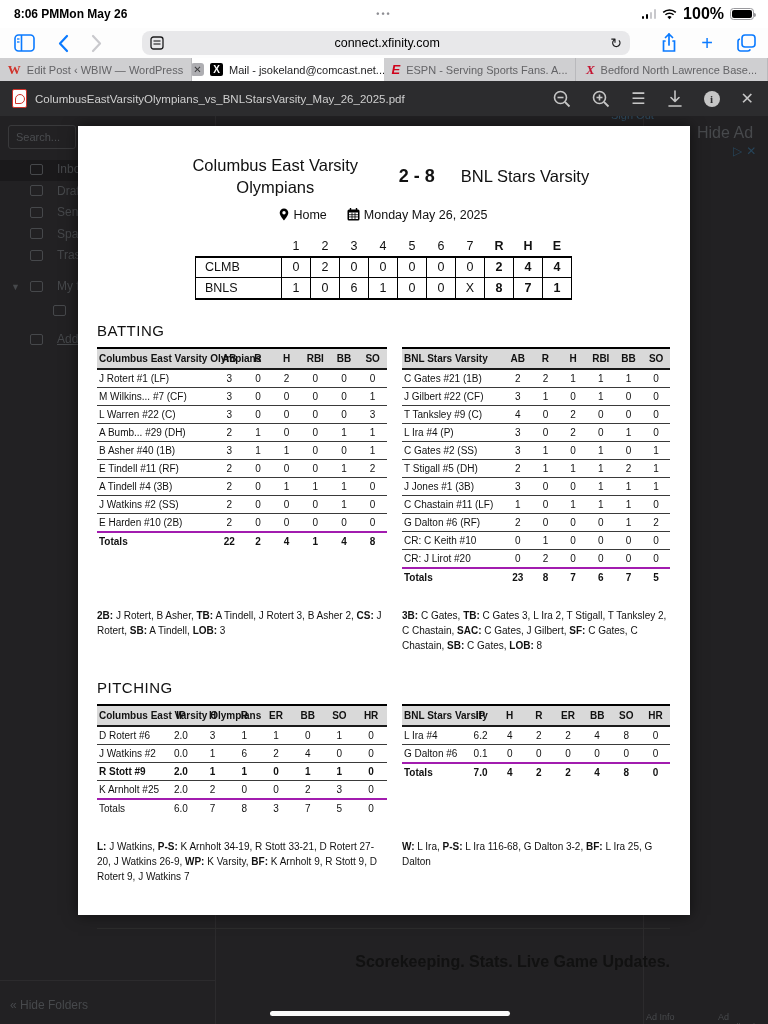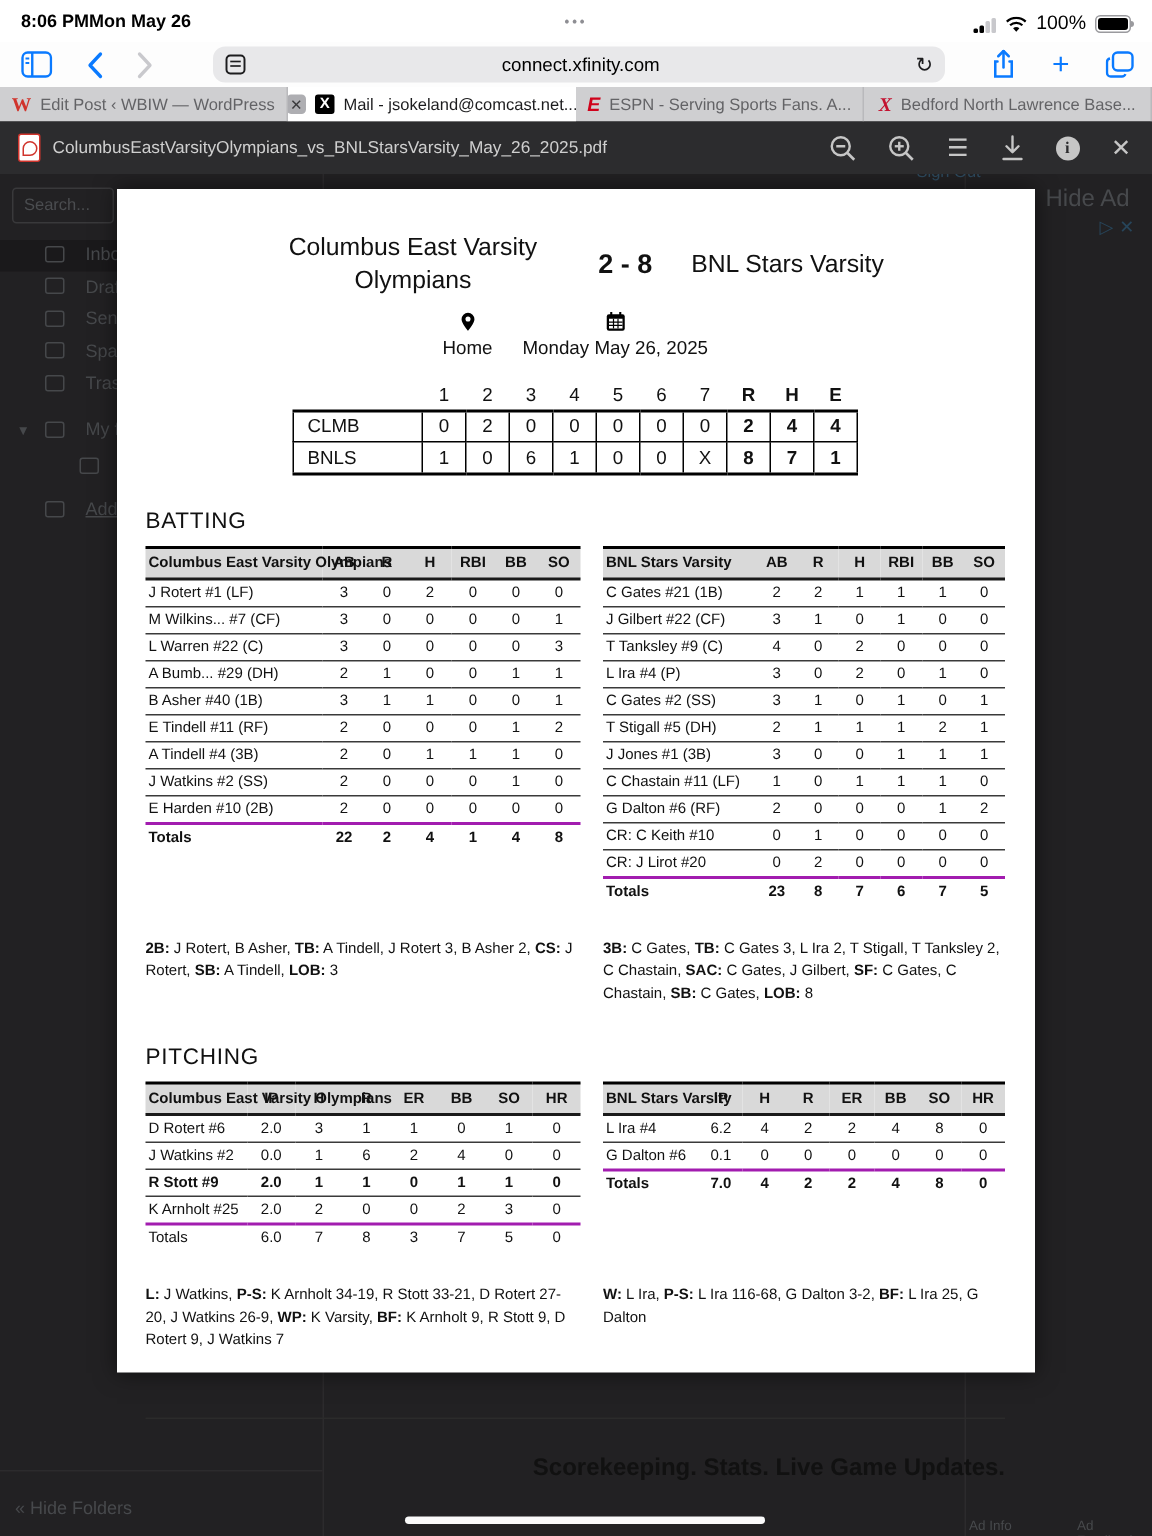--- a/index.html
+++ b/index.html
@@ -5,21 +5,21 @@
   * { margin:0; padding:0; box-sizing:border-box; }
   html,body { width:768px; height:1024px; overflow:hidden; }
   body { font-family:"Liberation Sans", sans-serif; background:#222123; position:relative; }
 
   
   .status-bar { position:absolute; top:0; left:0; width:768px; height:28px; background:#fff;
     display:flex; align-items:center; justify-content:space-between; padding:0 14px; z-index:40; }
   .status-left { display:flex; font-size:12px; font-weight:700; color:#000; }
   .status-center { position:absolute; left:50%; transform:translateX(-50%); color:#8e8e93;
     font-size:9px; letter-spacing:2px; font-weight:700; }
-  .status-right { display:flex; align-items:flex-end; gap:6px; font-size:13px; font-weight:400; }
+  .status-right { display:flex; align-items:center; gap:6px; font-size:16px; font-weight:700; }
   .sig { display:flex; align-items:flex-end; gap:1.5px; height:10px; }
   .sig i { width:2.5px; border-radius:1px; background:#c8c8cc; display:block; }
   .sig i.on { background:#000; }
   .batt { width:24px; height:12px; border:1px solid #9a9a9e; border-radius:3.5px; padding:1px; position:relative; }
   .batt::after { content:""; position:absolute; right:-3px; top:3.5px; width:2px; height:4px; background:#9a9a9e; border-radius:0 2px 2px 0; }
   .batt i { display:block; height:100%; width:100%; background:#000; border-radius:2px; }
 
   
   .safari-bar { position:absolute; top:28px; left:0; width:768px; height:30px; background:#fdfdfd; z-index:40;
     display:flex; align-items:center; }
@@ -73,21 +73,21 @@
   .ad-icons { position:absolute; left:733px; top:28px; color:#27455a; font-size:12px; letter-spacing:4px; }
 
   
   .page { position:absolute; left:78px; top:126px; width:612px; height:789px; background:#fff; z-index:10;
     box-shadow:0 0 14px rgba(0,0,0,.55); color:#111; padding:28px 20px 0 19px; }
   .title-row { display:flex; align-items:center; justify-content:center; gap:26px; }
   .team-name { font-size:16.5px; line-height:1.35; text-align:center; }
   .away-name { max-width:195px; }
   .big-score { font-size:18px; font-weight:700; white-space:nowrap; }
   .venue-row { display:flex; justify-content:center; align-items:center; gap:20px; margin-top:9px; font-size:12.5px; }
-  .venue-item { display:flex; align-items:center; gap:4px;flex-direction:column; }
+  .venue-item { display:flex; align-items:center; gap:4px; }
 
   
   .ls-wrap { display:flex; justify-content:center; margin-top:14px; }
   table.ls { border-collapse:collapse; font-size:12.5px; }
   table.ls th, table.ls td { width:29px; height:21px; text-align:center; font-weight:400; }
   table.ls thead th { border:none; border-bottom:2px solid #000; }
   table.ls thead th.b { font-weight:700; }
   table.ls tbody td, table.ls tbody th { border:1px solid #000; }
   table.ls tbody tr:last-child td, table.ls tbody tr:last-child th { border-bottom:2px solid #000; }
   table.ls .team-cell { width:86px; text-align:left; padding-left:9px; font-weight:400; }

